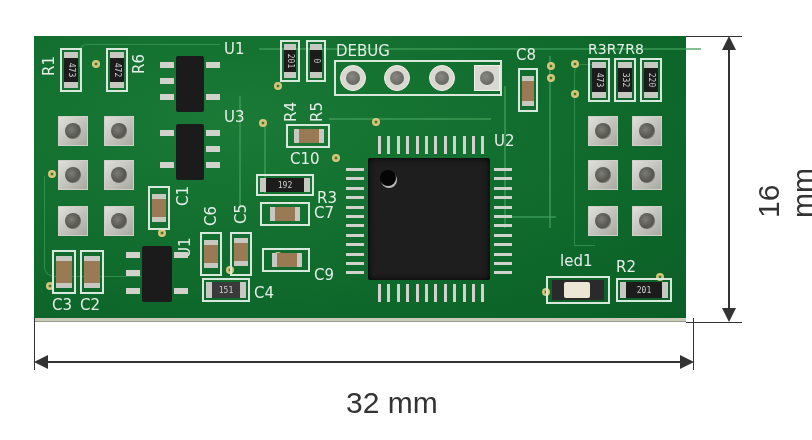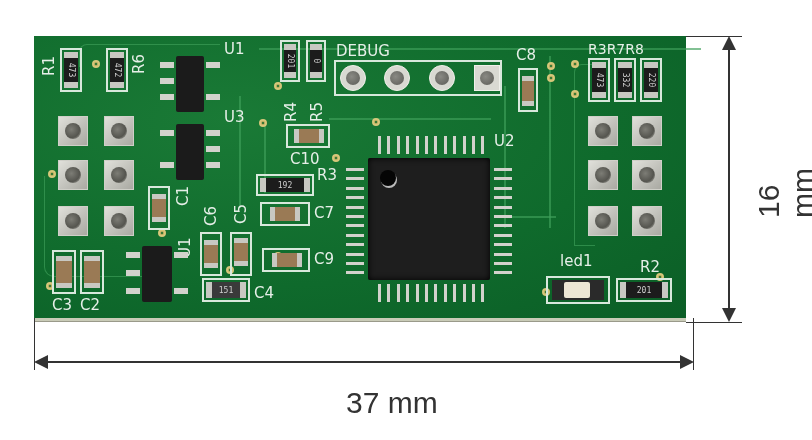--- a/index.html
+++ b/index.html
@@ -158,29 +158,29 @@
   <div class="pad" style="left:598px;top:124px;"></div>
   <div class="pad" style="left:554px;top:170px;"></div>
   <div class="pad" style="left:598px;top:170px;"></div>
 
   <span class="silk" style="left:460px;top:98px;">U2</span>
 
   <div class="outline" style="left:222px;top:138px;width:58px;height:22px;"></div>
   <div class="res hor" style="left:226px;top:142px;width:50px;height:14px;">
       <span>192</span>
     </div>
-  <span class="silk" style="left:283px;top:132px;text-align:right;">R3</span>
+  <span class="silk" style="left:283px;top:155px;text-align:right;">R3</span>
 
   <div class="outline" style="left:226px;top:166px;width:50px;height:24px;"></div>
   <div class="cap hor" style="left:236px;top:171px;width:30px;height:14px;"></div>
   <span class="silk" style="left:280px;top:170px;">C7</span>
 
   <div class="outline" style="left:228px;top:212px;width:48px;height:24px;"></div>
   <div class="cap hor" style="left:238px;top:217px;width:30px;height:14px;"></div>
-  <span class="silk" style="left:280px;top:216px;">C9</span>
+  <span class="silk" style="left:280px;top:232px;">C9</span>
 
   <div class="outline" style="left:114px;top:150px;width:22px;height:44px;"></div>
   <div class="cap vert" style="left:118px;top:158px;width:14px;height:28px;"></div>
   <span class="silk v" style="left:142px;top:170px;">C1</span>
 
   <span class="silk v" style="left:170px;top:190px;">C6</span>
   <span class="silk v" style="left:200px;top:188px;">C5</span>
   <div class="outline" style="left:166px;top:196px;width:22px;height:44px;"></div>
   <div class="cap vert" style="left:170px;top:204px;width:14px;height:28px;"></div>
   <div class="outline" style="left:196px;top:196px;width:22px;height:44px;"></div>
@@ -205,21 +205,21 @@
   <div class="outline" style="left:46px;top:214px;width:24px;height:44px;"></div>
   <div class="cap vert" style="left:50px;top:220px;width:16px;height:32px;"></div>
   <span class="silk" style="left:18px;top:262px;text-align:center;">C3</span>
   <span class="silk" style="left:46px;top:262px;">C2</span>
 
   <span class="silk" style="left:526px;top:218px;">led1</span>
   <div class="outline" style="left:512px;top:240px;width:64px;height:28px;"></div>
   <div style="position:absolute;left:518px;top:244px;width:52px;height:20px;background:#2a2a2a;">
     <div style="position:absolute;left:12px;top:2px;width:26px;height:16px;background:#ece6d4;border-radius:2px;"></div>
   </div>
-  <span class="silk" style="left:582px;top:224px;margin-left:24px;">R2</span>
+  <span class="silk" style="left:582px;top:224px;">R2</span>
   <div class="outline" style="left:582px;top:242px;width:56px;height:24px;"></div>
   <div class="res hor" style="left:586px;top:246px;width:48px;height:16px;">
       <span>201</span>
     </div>
 </div>
 
 <div class="qfp">
   <div class="qfp-dot"></div>
 </div>
 <div id="qfp-pins">
@@ -271,20 +271,20 @@
     <div class="pin" style="left: 481.4px; top: 284px; width: 3px; height: 18px;"></div>
     <div class="pin" style="left: 346px; top: 271.4px; width: 18px; height: 3px;"></div>
     <div class="pin" style="left: 494px; top: 271.4px; width: 18px; height: 3px;"></div>
   </div>
 
 <div class="dim-line" style="left:34px;top:318px;width:1px;height:52px;"></div>
 <div class="dim-line" style="left:693px;top:318px;width:1px;height:52px;"></div>
 <div class="dim-line" style="left:36px;top:361px;width:656px;height:1.5px;"></div>
 <div class="arrow" style="left:34px;top:355px;border-top:7px solid transparent;border-bottom:7px solid transparent;border-right:14px solid #333;"></div>
 <div class="arrow" style="left:680px;top:355px;border-top:7px solid transparent;border-bottom:7px solid transparent;border-left:14px solid #333;"></div>
-<div class="dim-text" style="left:346px;top:386px;">37 mm</div>
+<div class="dim-text" style="left:346px;top:386px;">32 mm</div>
 
 <div class="dim-line" style="left:686px;top:36px;width:56px;height:1px;"></div>
 <div class="dim-line" style="left:686px;top:322px;width:56px;height:1px;"></div>
 <div class="dim-line" style="left:728px;top:38px;width:1.5px;height:282px;"></div>
 <div class="arrow" style="left:722px;top:36px;border-left:7px solid transparent;border-right:7px solid transparent;border-bottom:14px solid #333;"></div>
 <div class="arrow" style="left:722px;top:308px;border-left:7px solid transparent;border-right:7px solid transparent;border-top:14px solid #333;"></div>
 <div class="dim-text" style="left:752px;top:218px;transform:rotate(-90deg);transform-origin:left top;">16 mm</div>
 
 </body></html>

